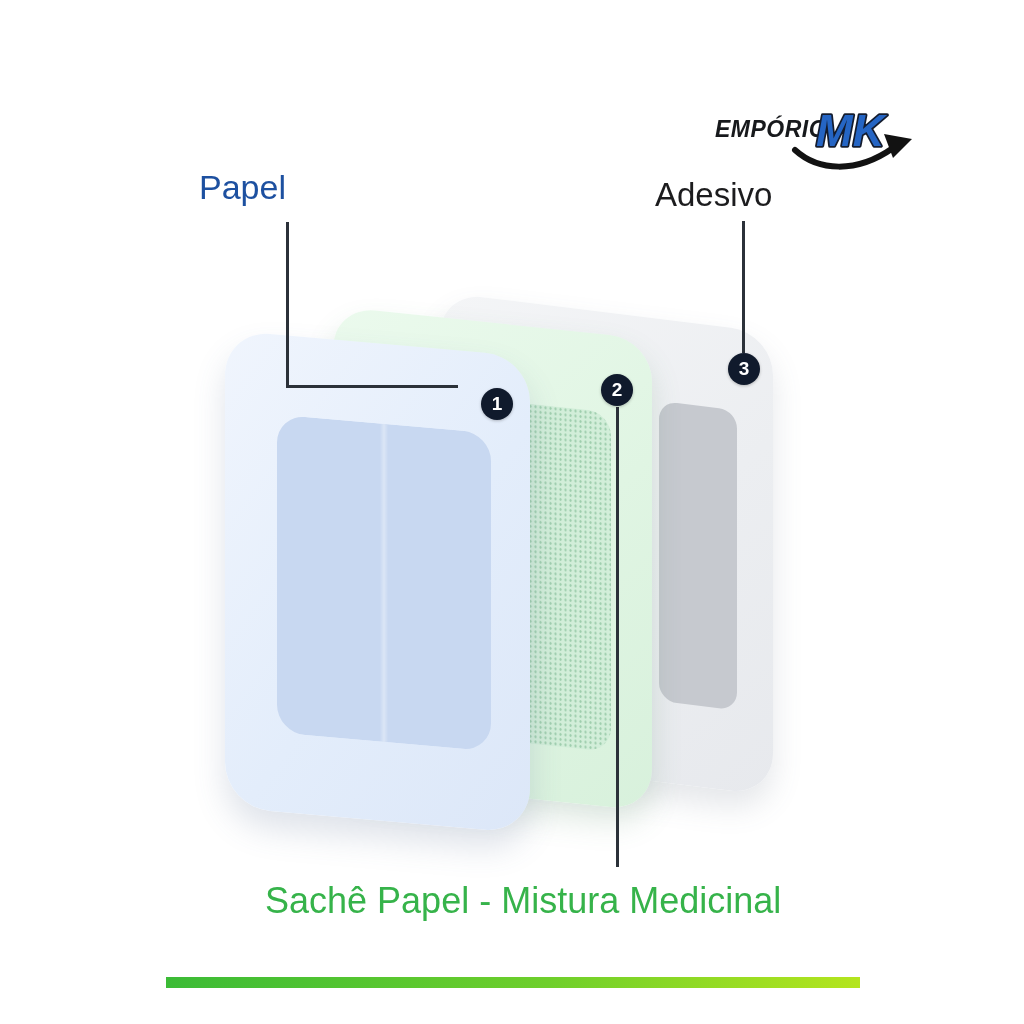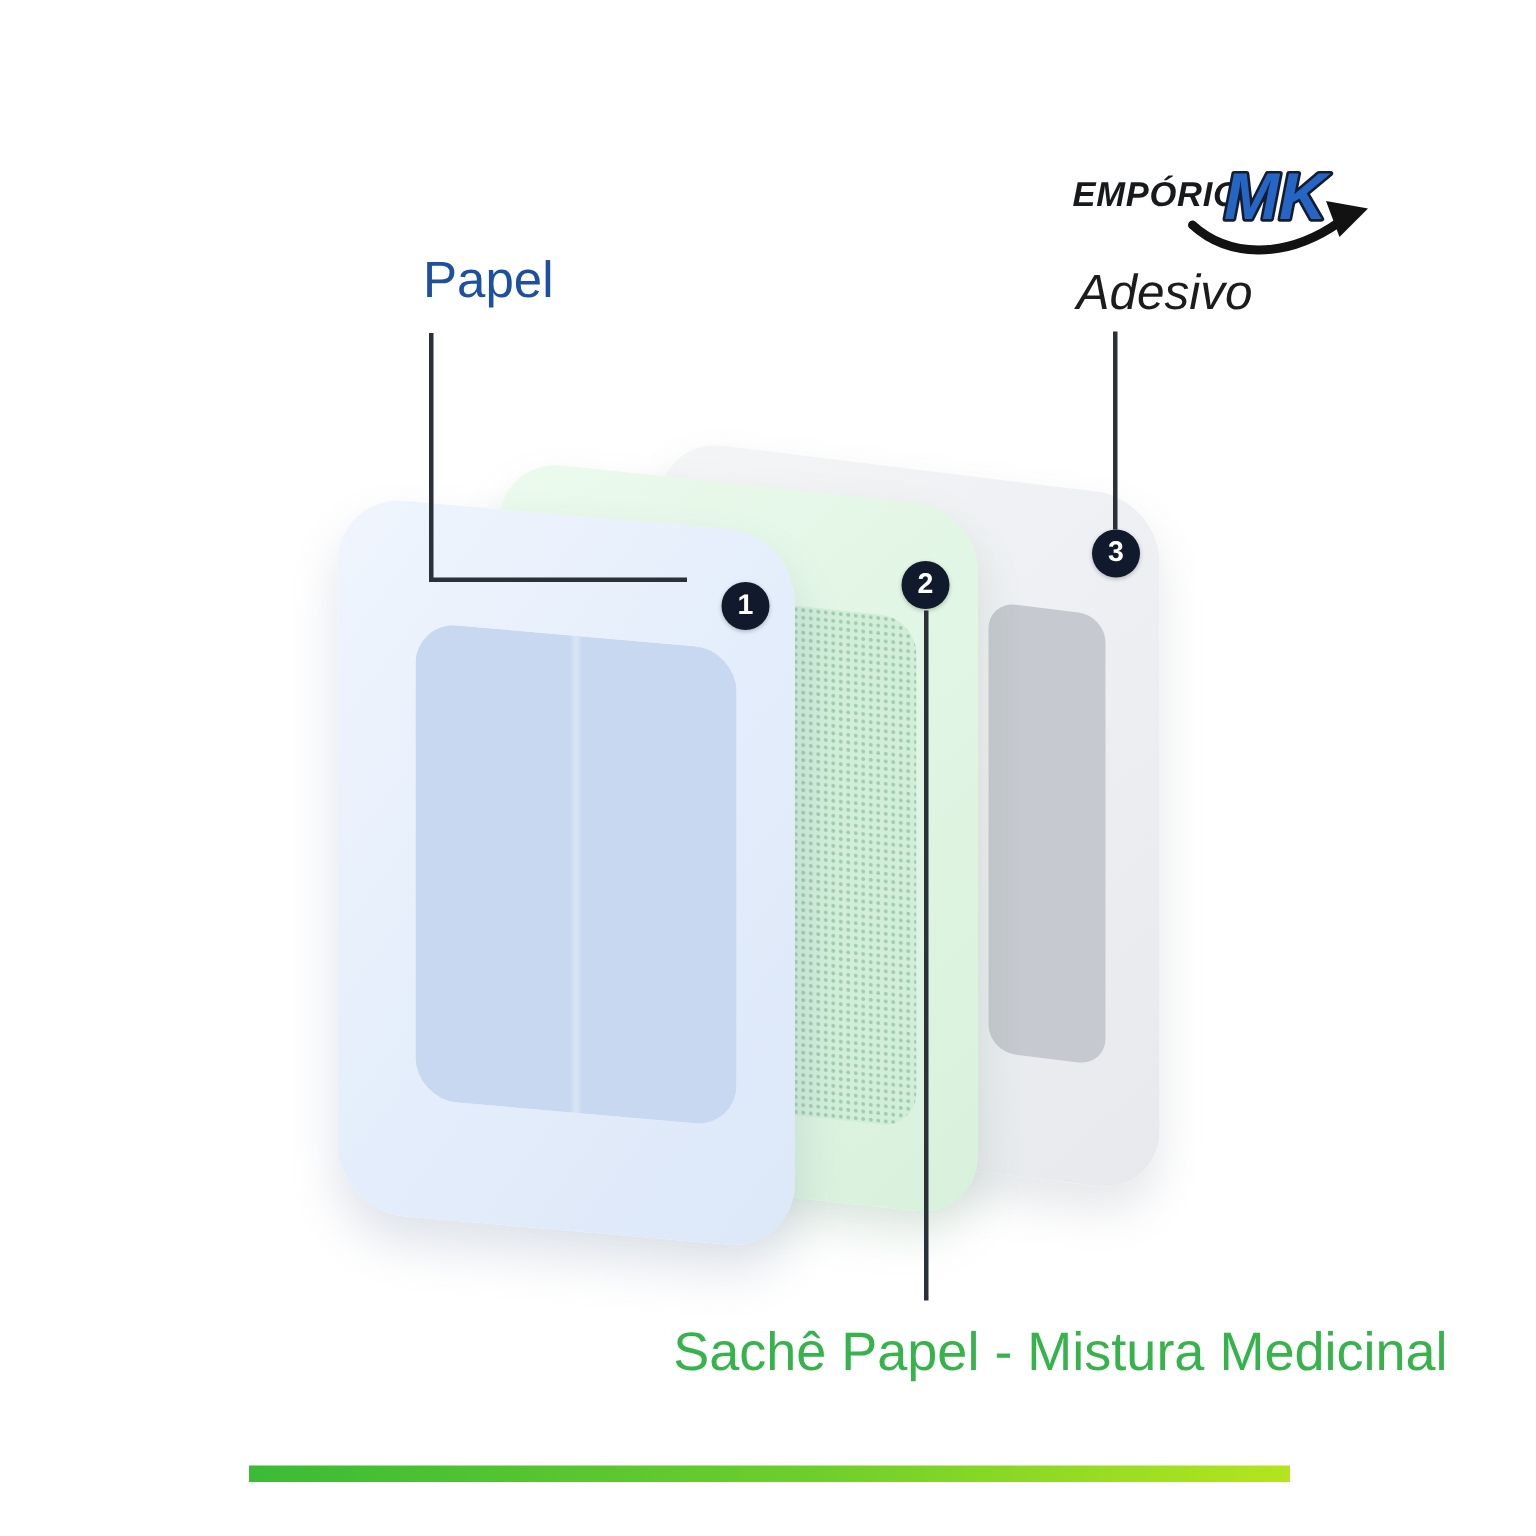--- a/index.html
+++ b/index.html
@@ -45,23 +45,23 @@
   
   .badge{position:absolute;width:32px;height:32px;border-radius:50%;
     background:#101a2c;color:#ffffff;display:flex;align-items:center;
     justify-content:center;font-size:19px;font-weight:bold;z-index:7;
     box-shadow:0 1px 3px rgba(0,0,0,.25);}
   #badge-1{left:481px;top:388px;}
   #badge-2{left:601px;top:374px;}
   #badge-3{left:728px;top:353px;}
 
   
-  .label{position:absolute;text-align:right;z-index:8;}
+  .label{position:absolute;text-align:left;z-index:8;}
   #label-paper{left:199px;top:168px;width:170px;font-size:34px;color:#1d50a0;}
-  #label-adhesive{left:655px;top:176px;width:180px;font-size:33px;color:#1c1c1e;font-style:italic;}
+  #label-adhesive{left:655px;top:176px;width:180px;font-size:33px;color:#1c1c1e;}
   #label-sachet{left:265px;top:880px;width:700px;font-size:36px;color:#36b34a;}
 
   
   #logo{position:absolute;left:690px;top:90px;width:240px;height:95px;z-index:9;}
 
   
   #accent-bar{position:absolute;left:166px;top:977px;width:694px;height:11px;
     background:linear-gradient(90deg,#3bbb36 0%,#6ecf2b 55%,#b4e51e 100%);}
 </style>
 </head>

